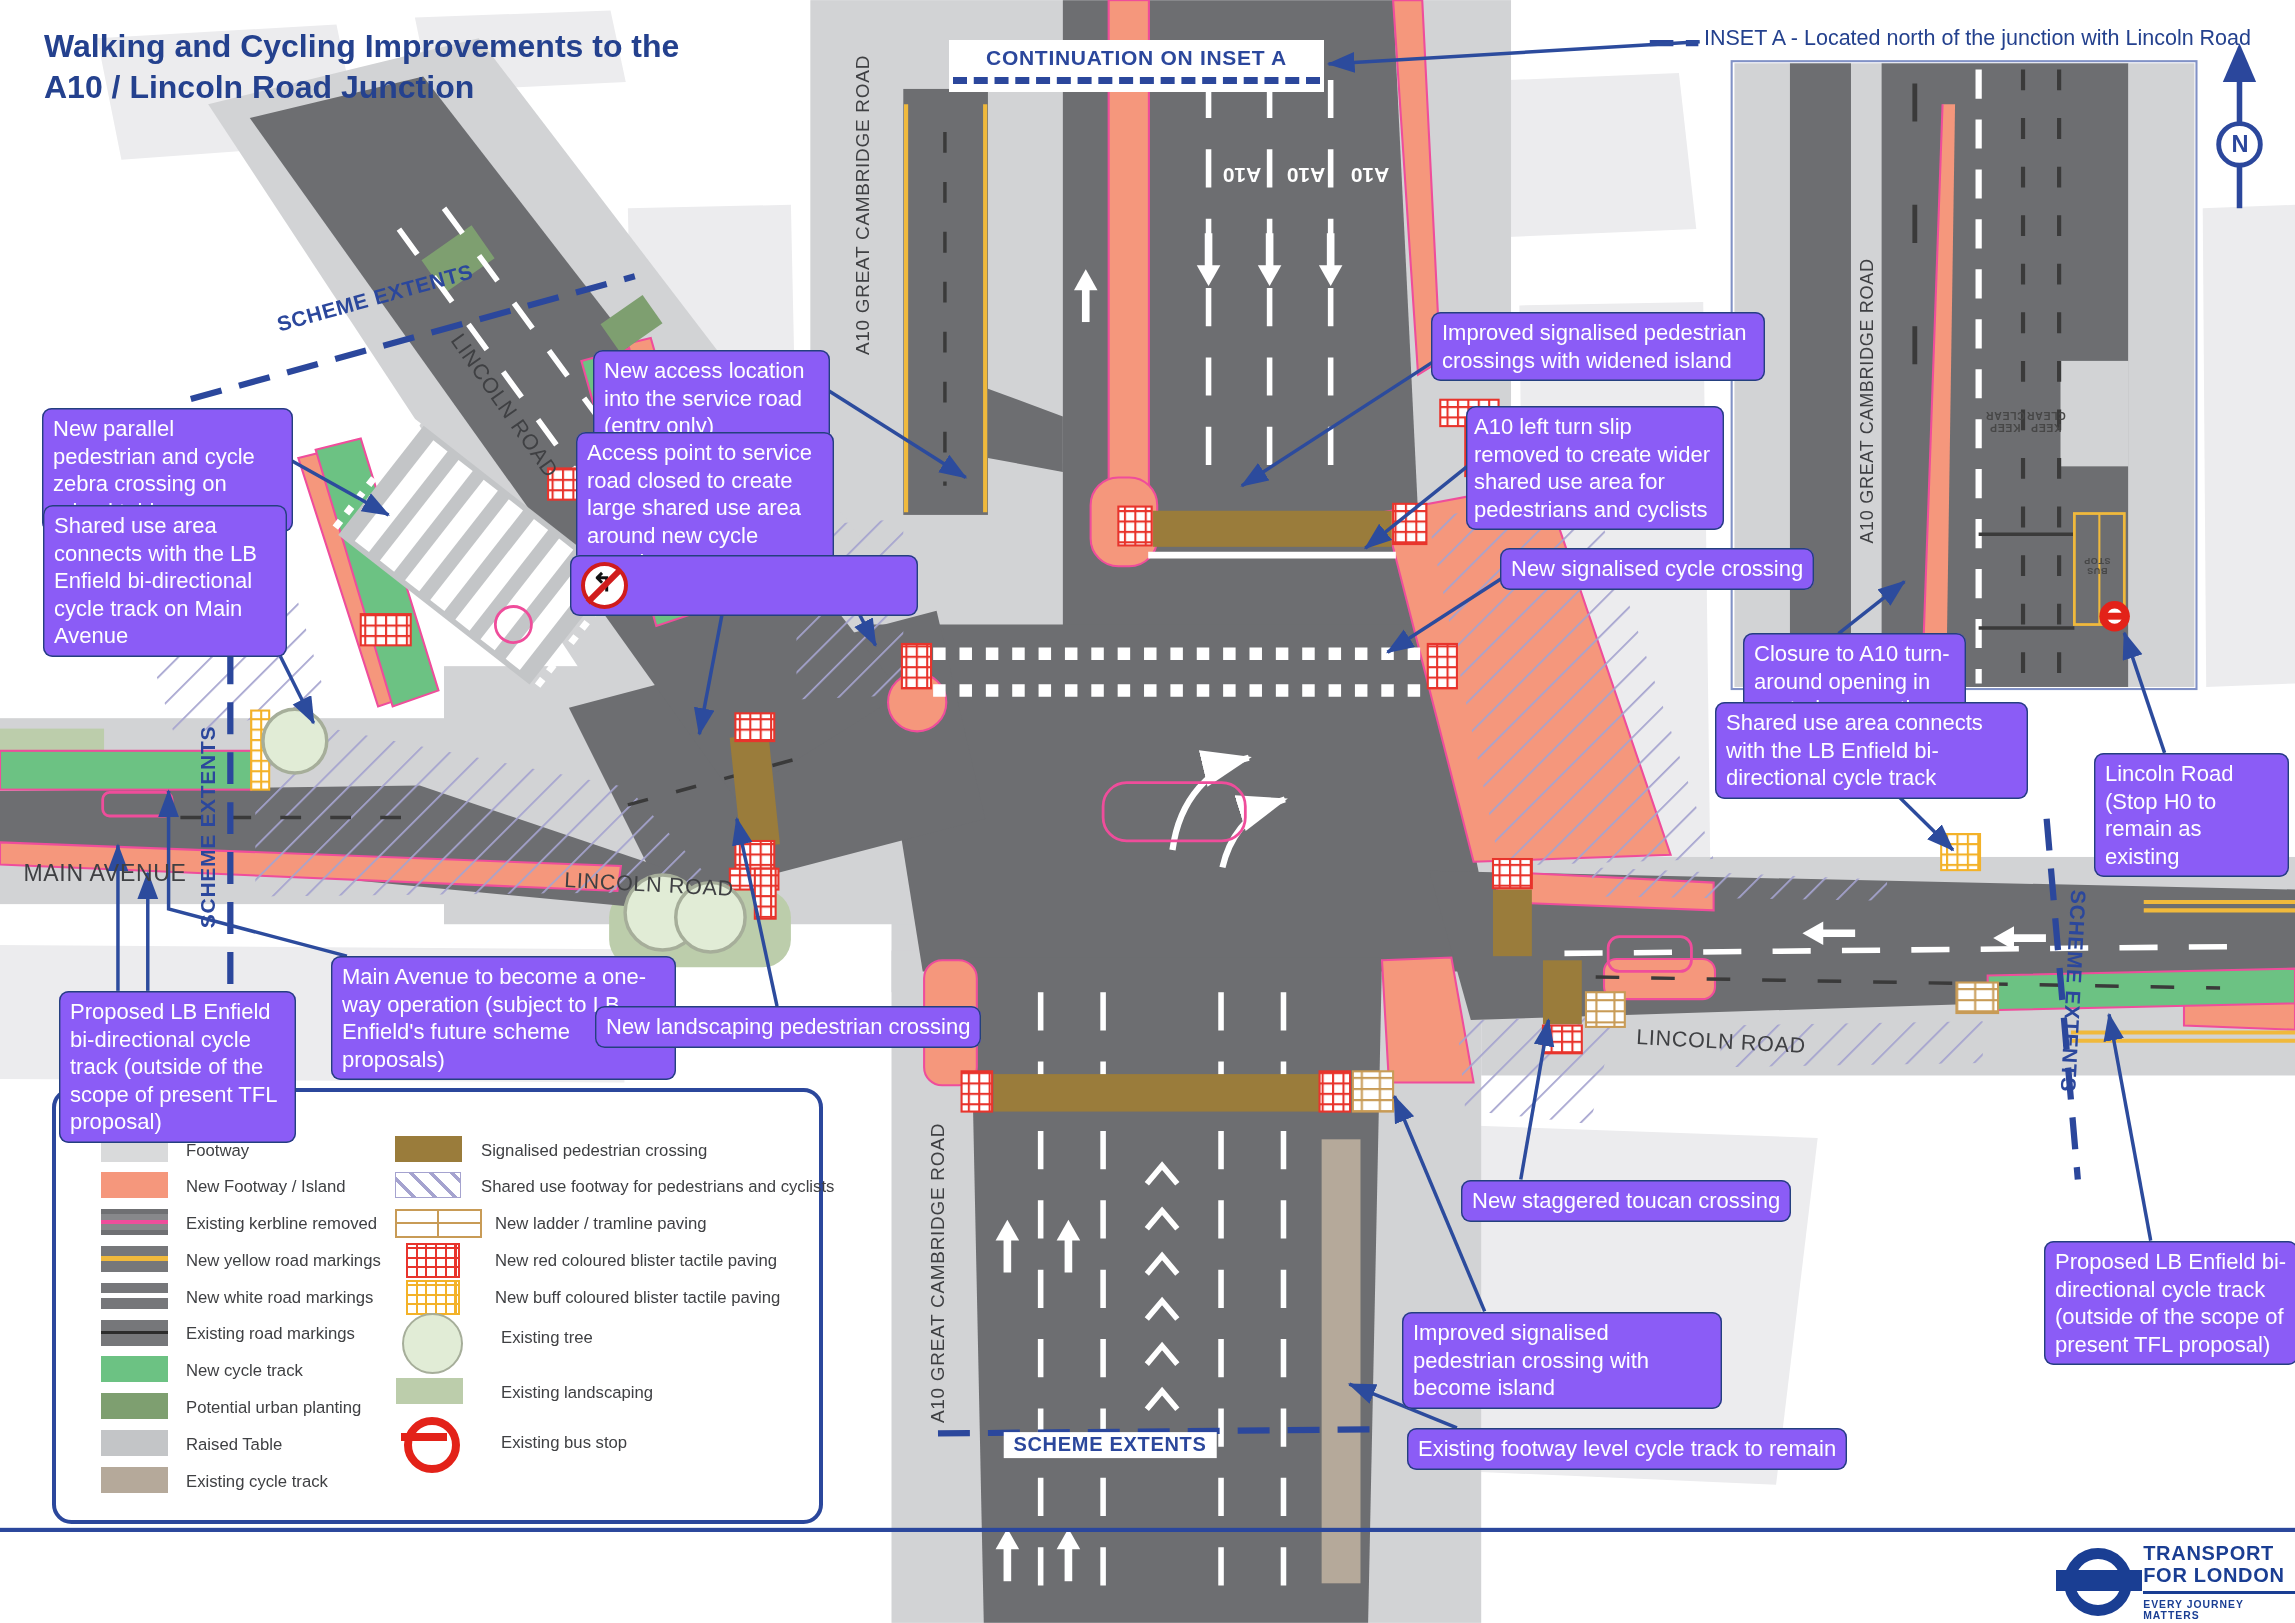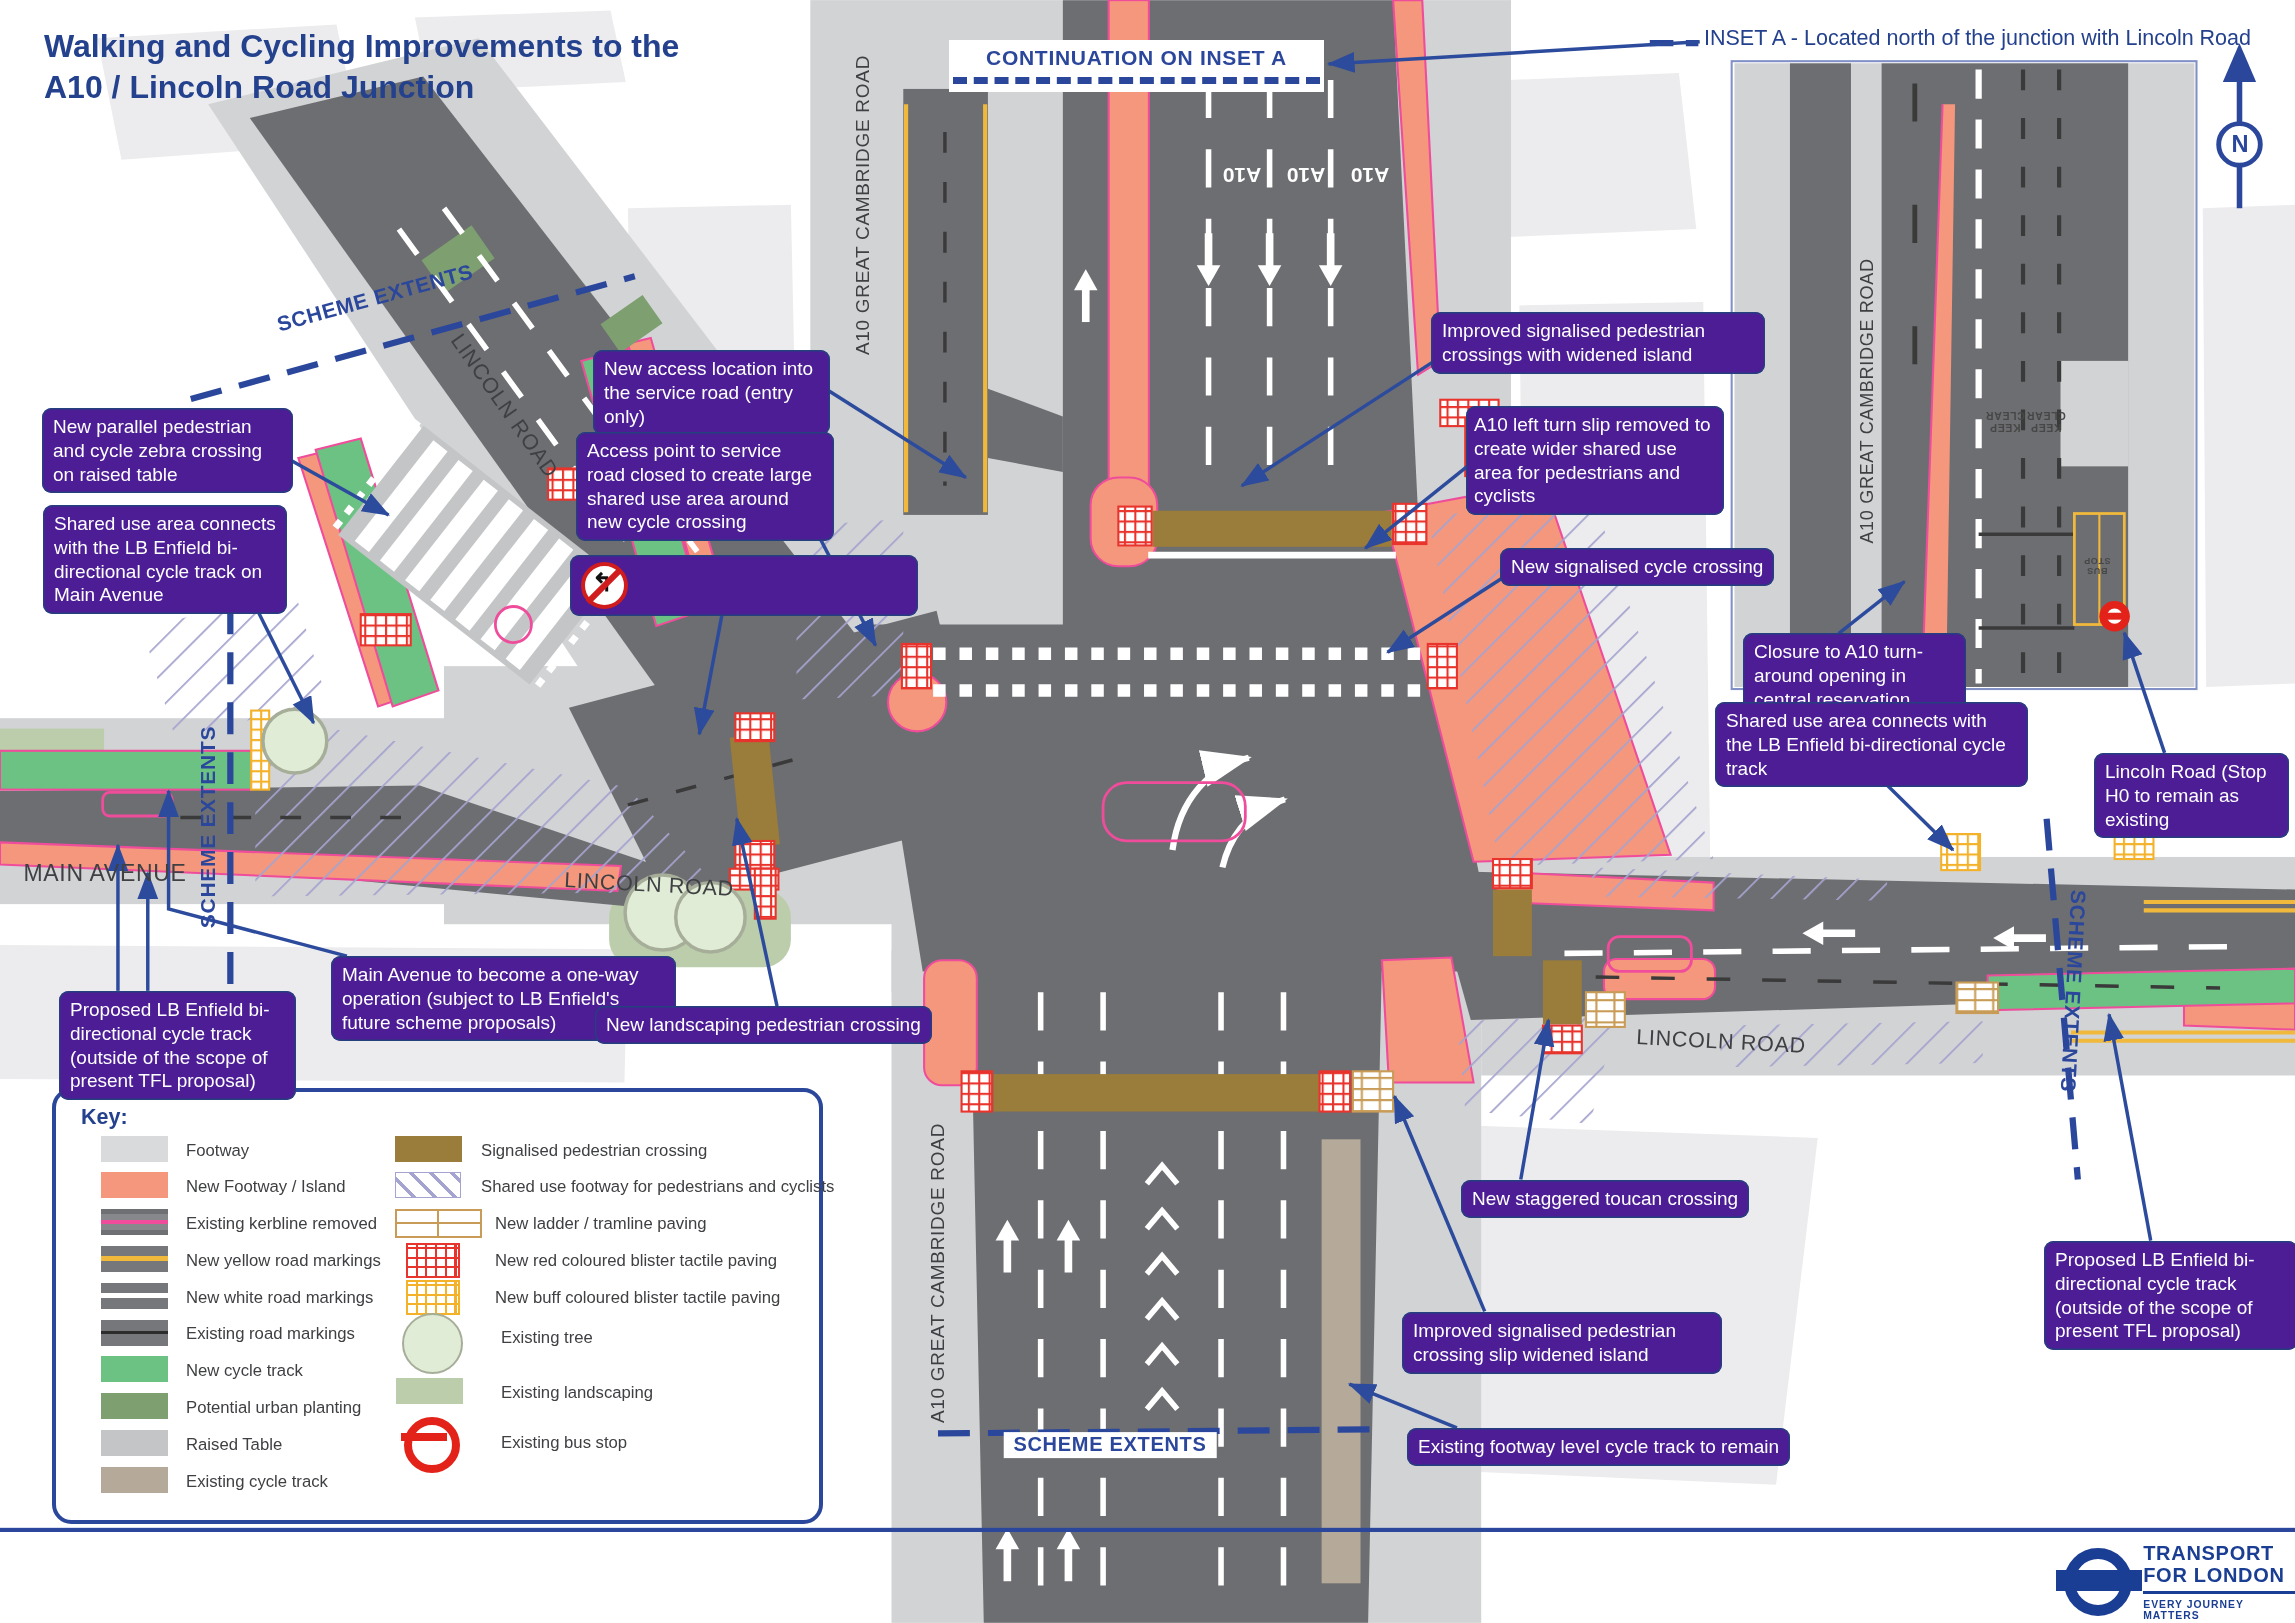--- a/index.html
+++ b/index.html
@@ -2,21 +2,21 @@
 <html style="font-size:11px"><head>
 <meta charset="utf-8">
 <style>
   html,body{margin:0;padding:0;background:#fff;}
   #canvas{position:relative;width:2295px;height:1623px;background:#fff;overflow:hidden;
           font-family:"Liberation Sans",sans-serif;}
   #map{position:absolute;left:0;top:0;z-index:1;}
   .lbl{position:absolute;z-index:3;white-space:nowrap;color:#3f4043;font-size:21.5px;letter-spacing:0.7px;
        transform:translate(-50%,-50%);}
   .blue{color:#2b479c;font-weight:600;}
-  .callout{position:absolute;z-index:4;background:#4c1d95;color:#fff;font-size:19px;line-height:1.25;
+  .callout{position:absolute;z-index:4;background:#8b5cf6;color:#fff;font-size:22px;line-height:1.25;
            padding:7px 11px;border-radius:9.7px;box-shadow:0 0 0 1.4px #24407f inset;}
   .co-row{display:flex;align-items:center;gap:9.7px;}
   .nowrap{white-space:nowrap;}
   #title{position:absolute;left:44px;top:26px;width:638px;z-index:3;color:#24418e;
          font-size:32px;line-height:1.28;font-weight:600;}
   #inset-title{position:absolute;left:1704px;top:26px;z-index:3;color:#24418e;font-size:21.5px;white-space:nowrap;}
   #continuation{position:absolute;left:949px;top:40px;width:375px;z-index:3;background:#fff;
                 text-align:center;padding-top:5.6px;}
   #continuation .ct{color:#2b479c;font-size:21px;font-weight:700;letter-spacing:0.7px;}
   #continuation .dash{margin:7px 4.2px 8.3px 4.2px;border-top:7px dashed #2b479c;height:0;}
@@ -417,21 +417,21 @@
 <div class="callout" style="left:1431px;top:312px;width:312px;">Improved signalised pedestrian crossings with widened island</div>
 <div class="callout" style="left:1466px;top:406px;width:239px;padding-left:8px;">A10 left turn slip removed to create wider shared use area for pedestrians and cyclists</div>
 <div class="callout nowrap" style="left:1500px;top:548px;">New signalised cycle crossing</div>
 <div class="callout" style="left:1743px;top:633px;width:201px;">Closure to A10 turn-around opening in central reservation</div>
 <div class="callout" style="left:1715px;top:702px;width:291px;">Shared use area connects with the LB Enfield bi-directional cycle track</div>
 <div class="callout" style="left:2094px;top:753px;width:173px;">Lincoln Road (Stop H0 to remain as existing</div>
 <div class="callout" style="left:323px;top:956px;width:323px;margin-left:8px;">Main Avenue to become a one-way operation (subject to LB Enfield's future scheme proposals)</div>
 <div class="callout nowrap" style="left:595px;top:1006px;">New landscaping pedestrian crossing</div>
 <div class="callout" style="left:59px;top:991px;width:215px;">Proposed LB Enfield bi-directional cycle track (outside of the scope of present TFL proposal)</div>
 <div class="callout nowrap" style="left:1461px;top:1180px;">New staggered toucan crossing</div>
-<div class="callout" style="left:1402px;top:1312px;width:298px;">Improved signalised pedestrian crossing slip widened island</div>
+<div class="callout" style="left:1402px;top:1312px;width:298px;">Improved signalised pedestrian crossing with become island</div>
 <div class="callout nowrap" style="left:1407px;top:1428px;">Existing footway level cycle track to remain</div>
 <div class="callout" style="left:2044px;top:1241px;width:232px;">Proposed LB Enfield bi-directional cycle track (outside of the scope of present TFL proposal)</div>
 
 <div id="key">
   <div class="ktitle">Key:</div>
 
   <div class="sw sw-footway" style="left:45px;top:44px;"></div>
   <div class="krow" style="left:130px;top:49px;">Footway</div>
   <div class="sw sw-newfoot" style="left:45px;top:80px;"></div>
   <div class="krow" style="left:130px;top:85px;">New Footway / Island</div>

